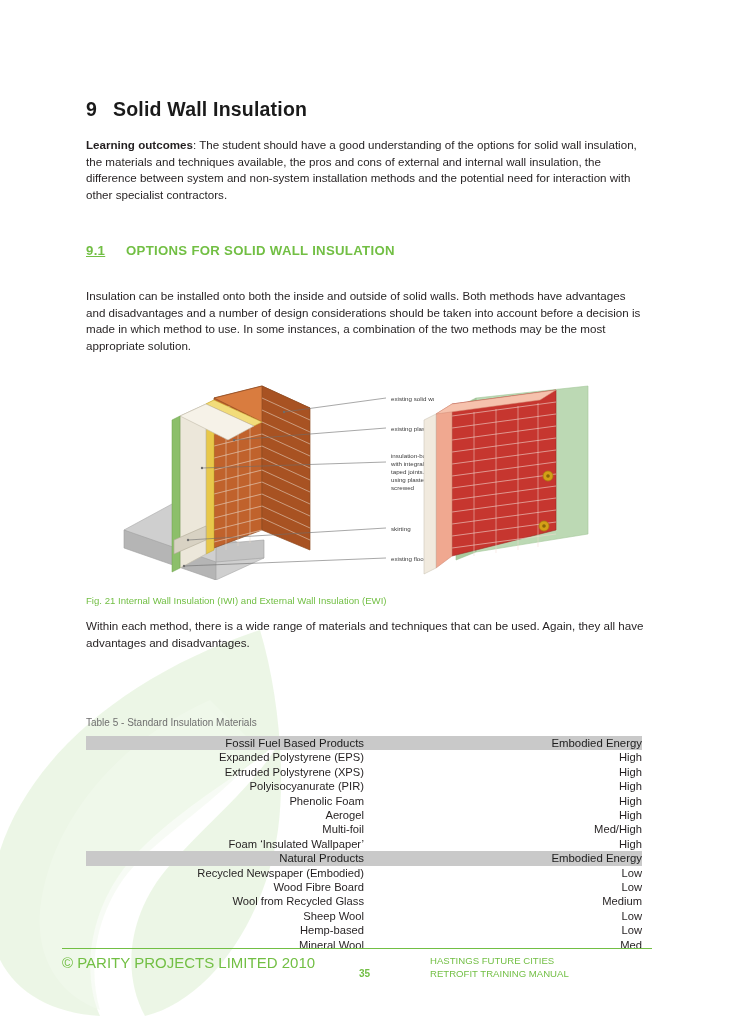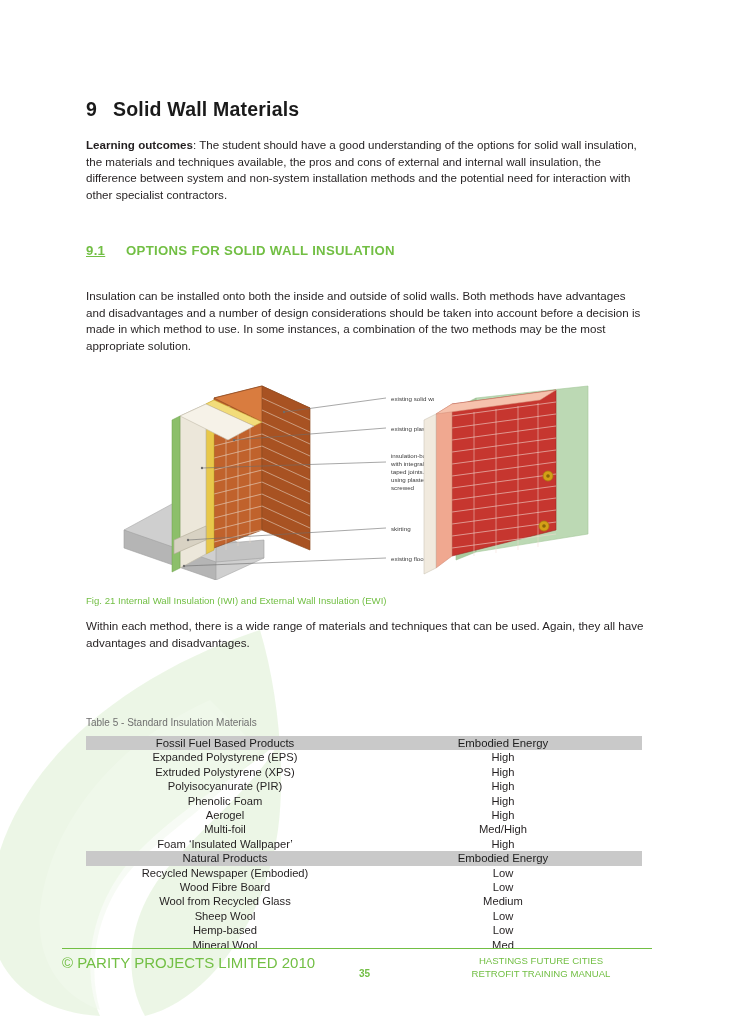--- a/index.html
+++ b/index.html
@@ -111,21 +111,21 @@
   table.mat-table {
     border-collapse: collapse;
     width: 556px;
     margin-top: 8px;
     font-size: 11.2px;
   }
   table.mat-table td {
     padding: 0;
     height: 14.4px;
     line-height: 14.4px;
-    text-align: center;
+    text-align: right;
     color: #231f20;
   }
   table.mat-table tr.hdr td {
     background: #c9c9c9;
     font-size: 11.4px;
     color: #1d1d1d;
   }
   td.col-a { width: 278px; }
   td.col-b { width: 278px; }
 
@@ -156,21 +156,21 @@
     left: 62px;
     top: 6px;
     font-size: 15px;
     color: #72bf44;
   }
   .footer .right {
     position: absolute;
     left: 430px;
     top: 6px;
     width: 222px;
-    text-align: center;
+    text-align: left;
     font-size: 9.6px;
     color: #72bf44;
     line-height: 13px;
   }
   .footer .pagenum {
     position: absolute;
     left: 0;
     top: 20px;
     width: 729px;
     text-align: center;
@@ -185,21 +185,21 @@
 <div class="page">
 
   <svg class="watermark" viewBox="0 0 330 400">
     <path d="M300 10 C150 60 40 160 30 280 C24 350 70 392 140 396 C120 350 130 280 180 230 C230 180 290 150 320 120 C300 160 250 200 210 245 C170 290 160 350 185 396 C250 380 305 300 318 210 C326 150 318 70 300 10 Z" fill="#72bf44"></path>
     <path d="M250 80 C160 120 90 200 80 290 C76 340 100 375 140 390 C125 340 140 275 185 235 C230 195 275 165 300 130 Z" fill="#9ed47f" opacity="0.6"></path>
   </svg>
 
   <div class="content">
 
     <h1 class="chapter-title">
-      <span class="num">9</span><span>Solid Wall Materials</span>
+      <span class="num">9</span><span>Solid Wall Insulation</span>
     </h1>
 
     <p class="body-text">
       <b>Learning outcomes</b><span>: The student should have a good understanding of the options for solid wall insulation, the materials and techniques available, the pros and cons of external and internal wall insulation, the difference between system and non-system installation methods and the potential need for interaction with other specialist contractors.</span>
     </p>
 
     <div class="spacer-lg"></div>
 
     <h2 class="section-title">
       <span class="num">9.1</span><span>OPTIONS FOR SOLID WALL INSULATION</span>

